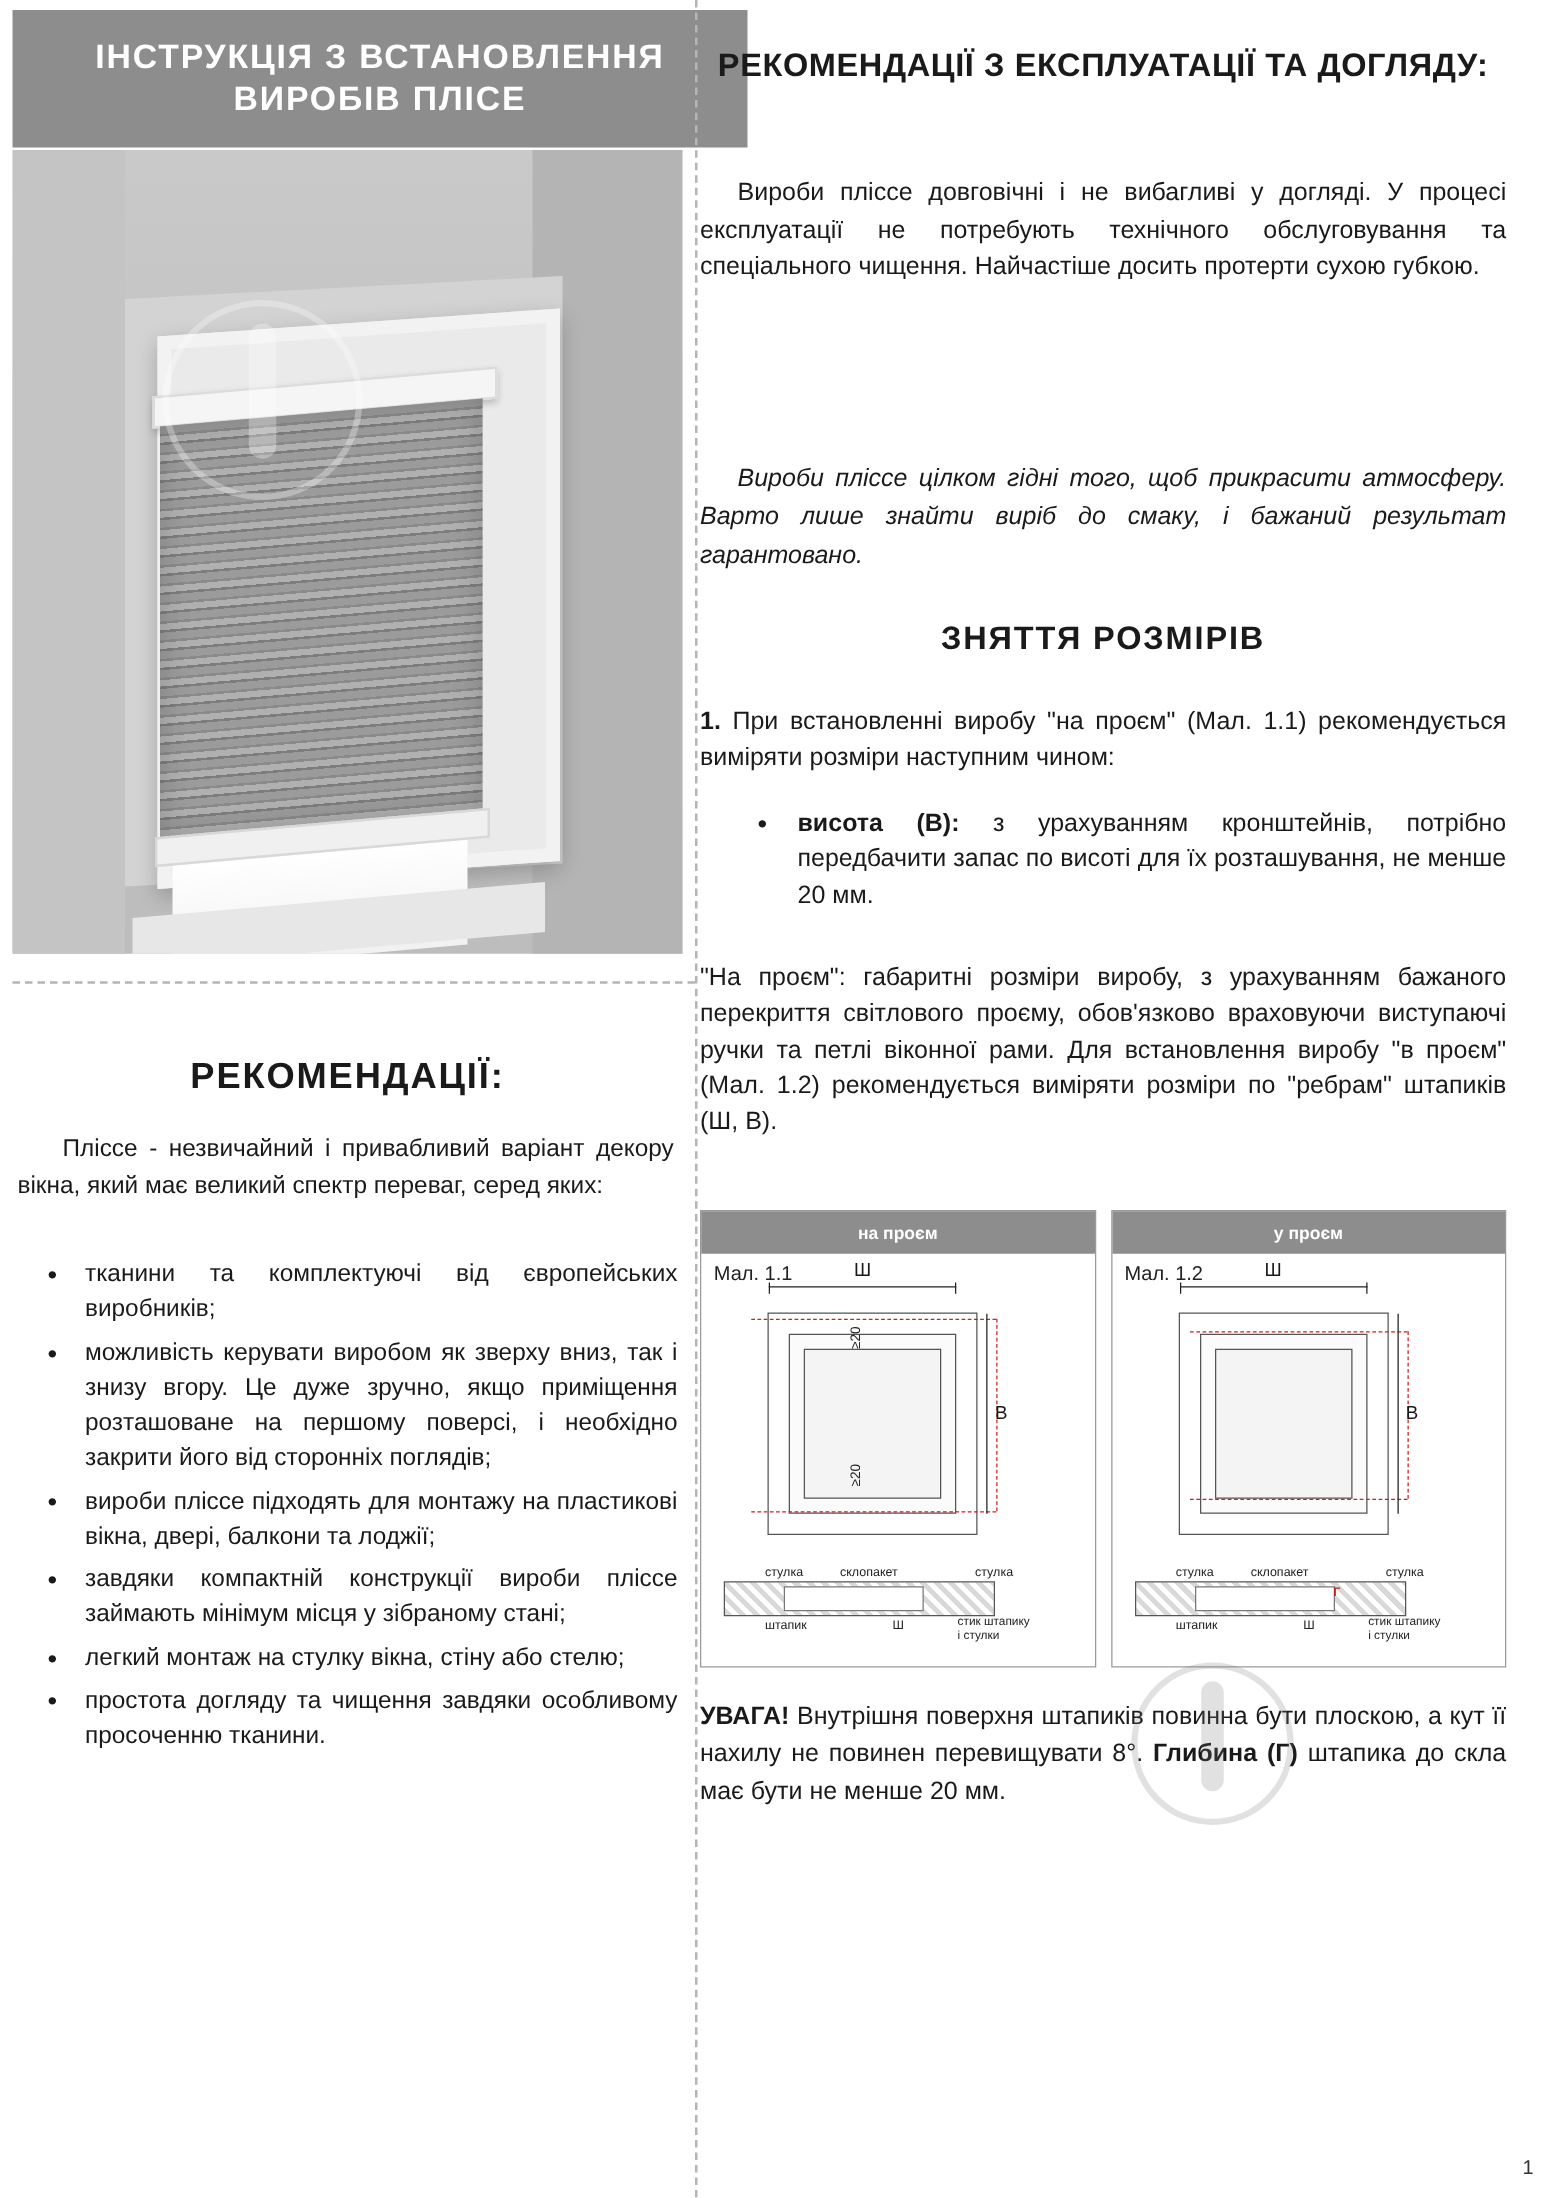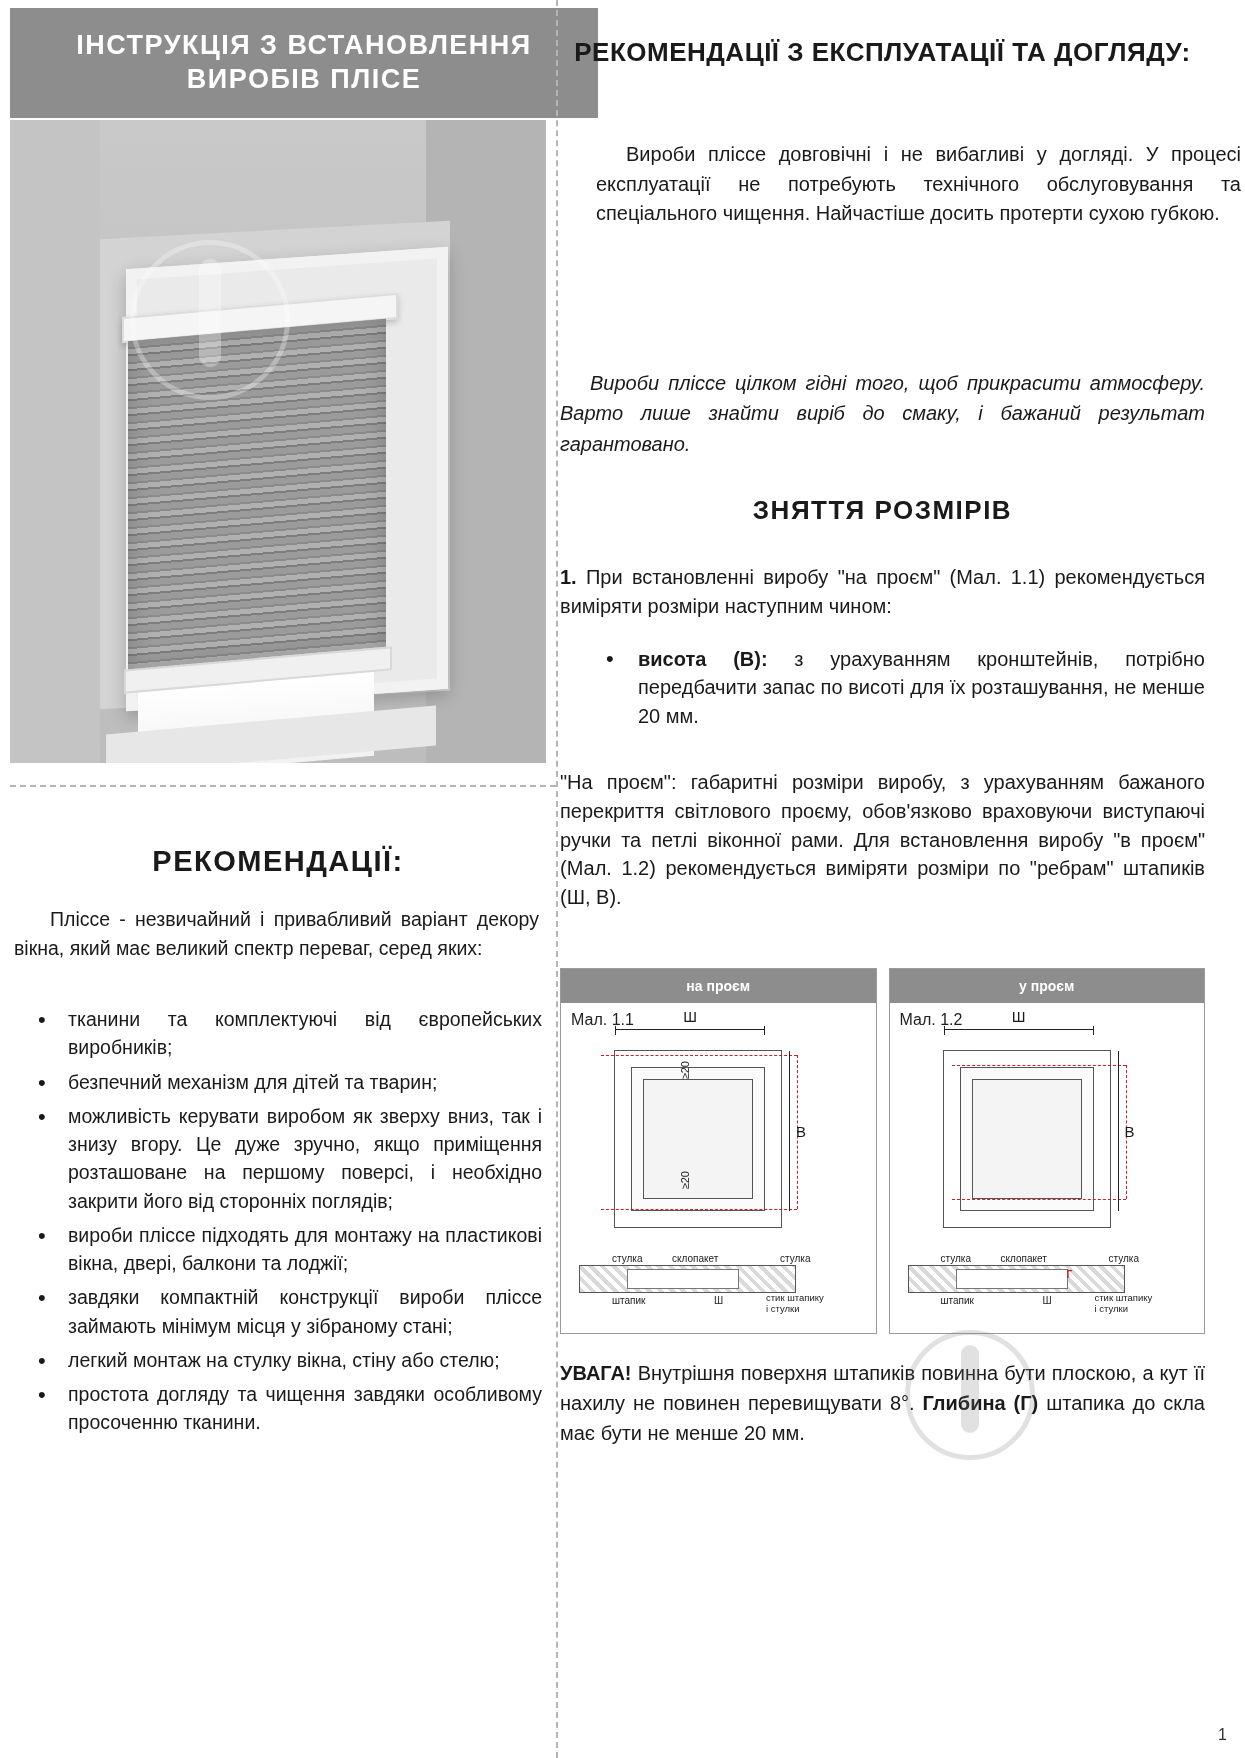--- a/index.html
+++ b/index.html
@@ -112,21 +112,21 @@
   }
 
   
   .right-col{position:absolute;left:552px;top:0;width:660px;height:1270px;}
   .r-title{
     position:absolute;left:8px;top:36px;width:645px;text-align:center;
     font-size:26px;font-weight:bold;line-height:1.3;letter-spacing:.5px;
   }
   .r-p1{
     position:absolute;left:8px;top:140px;width:645px;
-    font-size:20px;line-height:1.48;text-align:justify;text-indent:30px;margin-left:36px;
+    font-size:20px;line-height:1.48;text-align:justify;text-indent:30px;
   }
   .r-p2{
     position:absolute;left:8px;top:272px;width:645px;
     font-size:20px;line-height:1.48;text-align:justify;text-indent:30px;
   }
   .r-p3{
     position:absolute;left:8px;top:368px;width:645px;
     font-size:20px;line-height:1.52;text-align:justify;text-indent:30px;
     font-style:italic;
   }
@@ -261,21 +261,20 @@
 
     <div class="hsep"></div>
 
     <div class="purpose-title">РЕКОМЕНДАЦІЇ:</div>
 
     <div class="purpose-intro">Пліссе - незвичайний і привабливий варіант декору вікна, який має великий спектр переваг, серед яких:</div>
 
     <div class="bullets">
       <ul class="b">
         <li>тканини та комплектуючі від європейських виробників;</li>
-        <li>безпечний механізм для дітей та тварин;</li>
         <li>можливість керувати виробом як зверху вниз, так і знизу вгору. Це дуже зручно, якщо приміщення розташоване на першому поверсі, і необхідно закрити його від сторонніх поглядів;</li>
         <li>вироби пліссе підходять для монтажу на пластикові вікна, двері, балкони та лоджії;</li>
         <li>завдяки компактній конструкції вироби пліссе займають мінімум місця у зібраному стані;</li>
         <li>легкий монтаж на стулку вікна, стіну або стелю;</li>
         <li>простота догляду та чищення завдяки особливому просоченню тканини.</li>
       </ul>
     </div>
   </div>
 
   <div class="vsep"></div>

